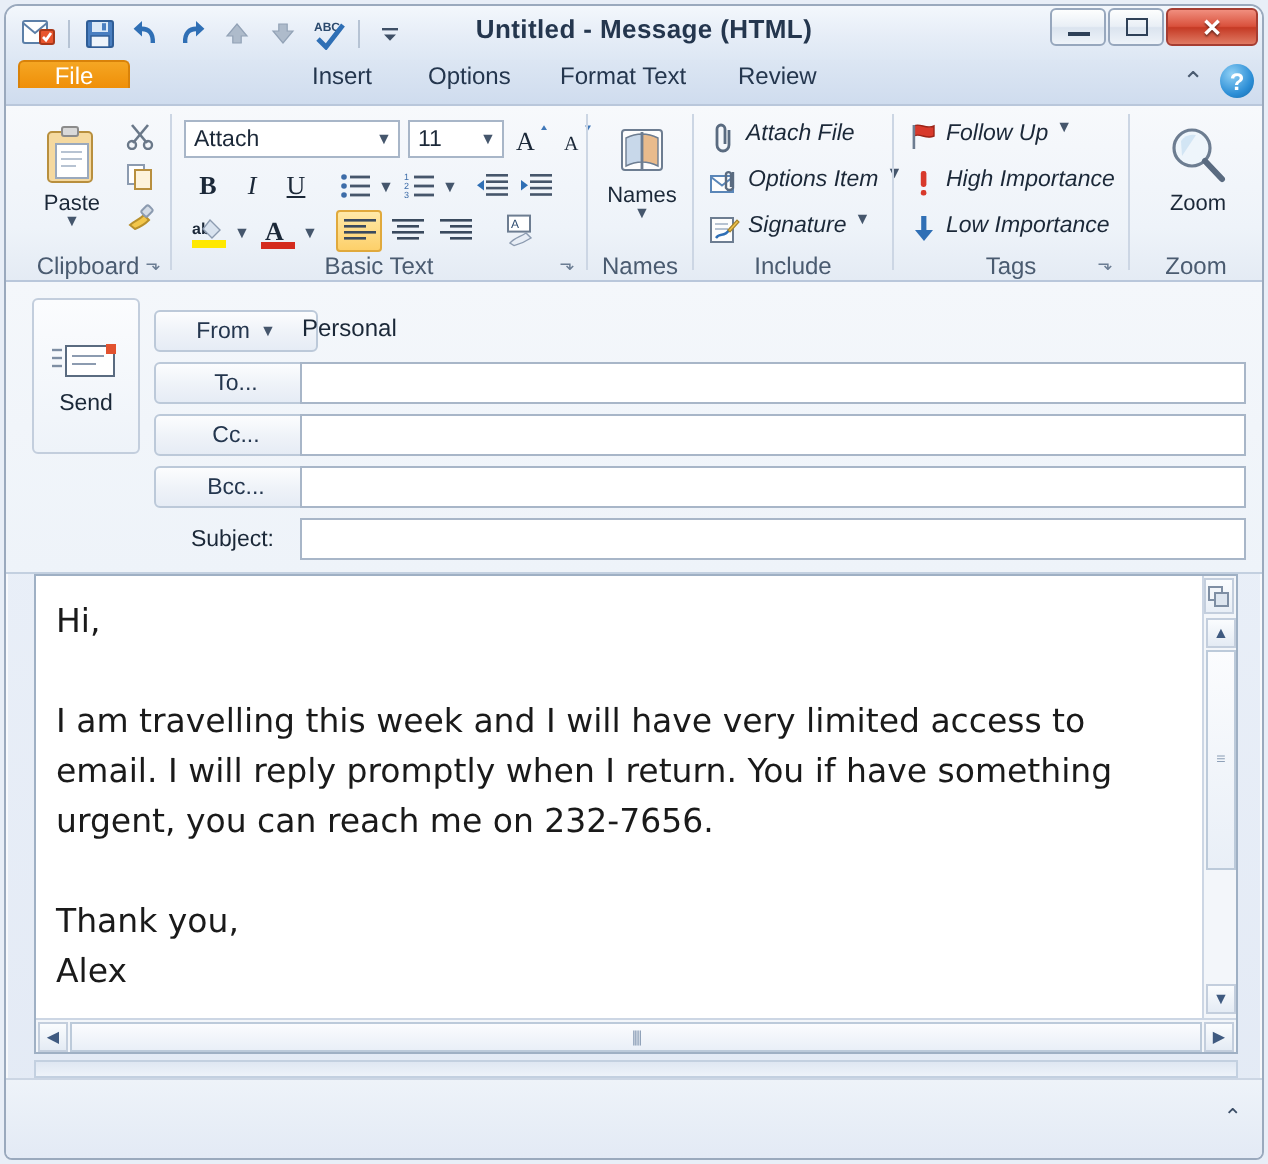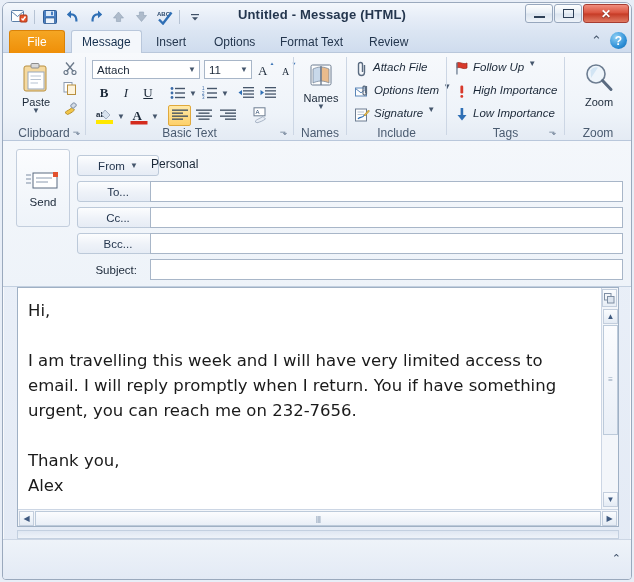--- a/index.html
+++ b/index.html
@@ -73,21 +73,21 @@
                   text-shadow: 0 1px 1px rgba(0,0,0,.45); }
 
   
   .tabstrip {
     position: absolute; left: 0; top: 27px;
     width: 630px; height: 23px;
     background: linear-gradient(180deg,#dce6f3 0%,#cfdcee 100%);
     border-bottom: 1px solid #b9c7db;
   }
   .tab {
-    position: absolute; top: 0; height: 23px;
+    position: absolute; top: 0; height: 14px;
     padding: 0 10px;
     display: flex; align-items: center;
     font-size: 12px; color: #24364e;
     border: 1px solid transparent;
     border-bottom: none;
   }
   .tab.file {
     left: 6px;
     background: linear-gradient(180deg,#f5a623 0%,#ef8f08 100%);
     color: #ffffff;
@@ -382,21 +382,20 @@
         <span class="gl" style="display:block;width:11px;height:9px;border:1.6px solid #2e4057;"></span>
       </div>
       <div class="wc close">
         <span class="gl">✕</span>
       </div>
     </div>
   </div>
 
   <div class="tabstrip">
     <div class="tab file" style="left:6px;">File</div>
-    <div class="tab active" style="left:68px;">Message</div>
     <div class="tab" style="left:142px;">Insert</div>
     <div class="tab" style="left:200px;">Options</div>
     <div class="tab" style="left:266px;">Format Text</div>
     <div class="tab" style="left:355px;">Review</div>
 
     <div class="tab-right">
       <span style="font-size:13px;color:#4a5b70;">⌃</span>
       <span class="help-circ">?</span>
     </div>
   </div>

